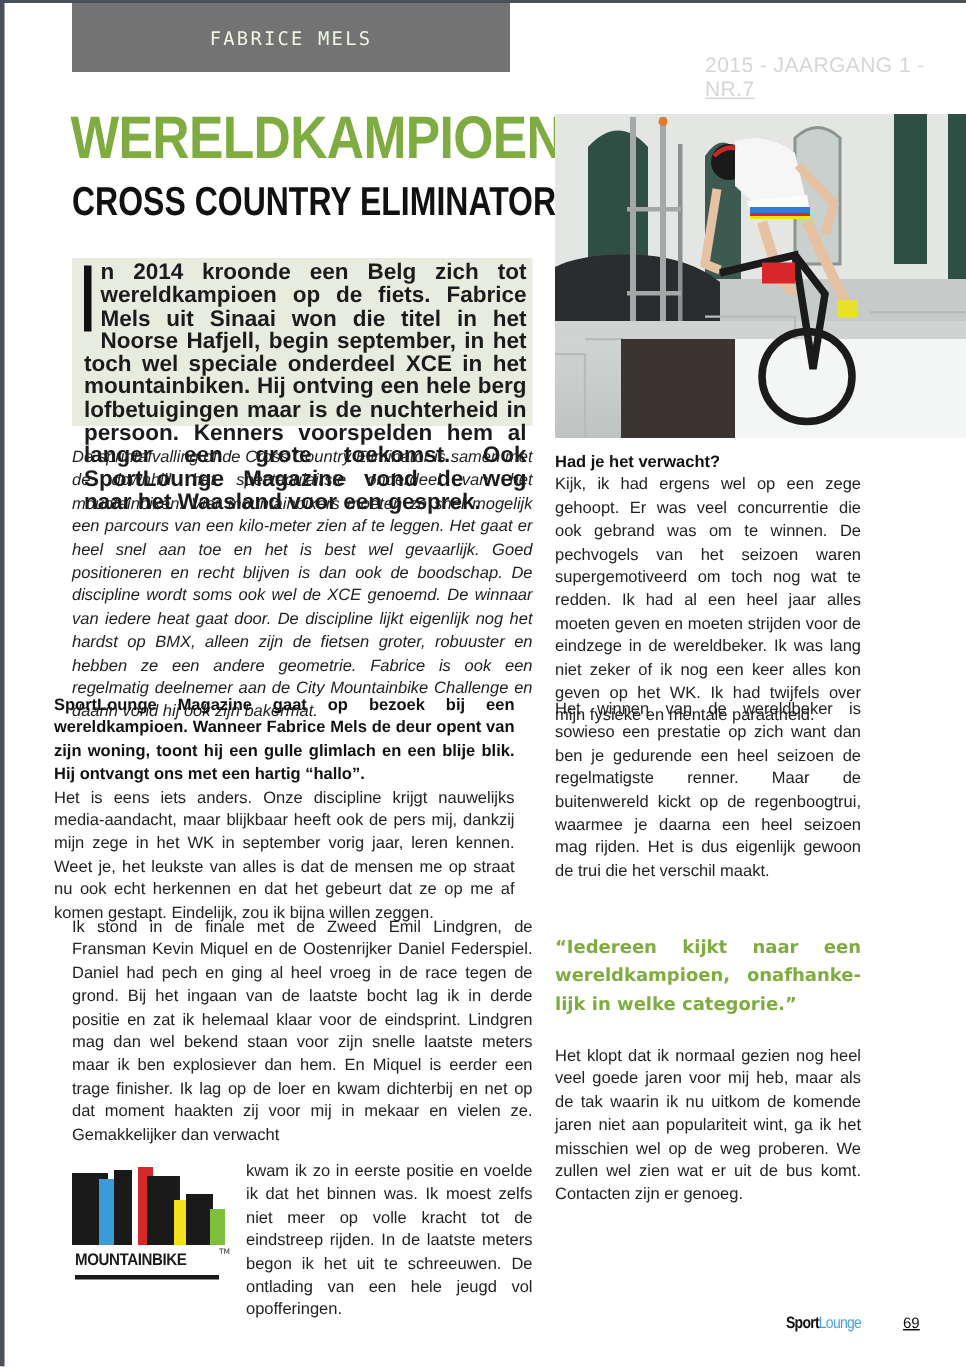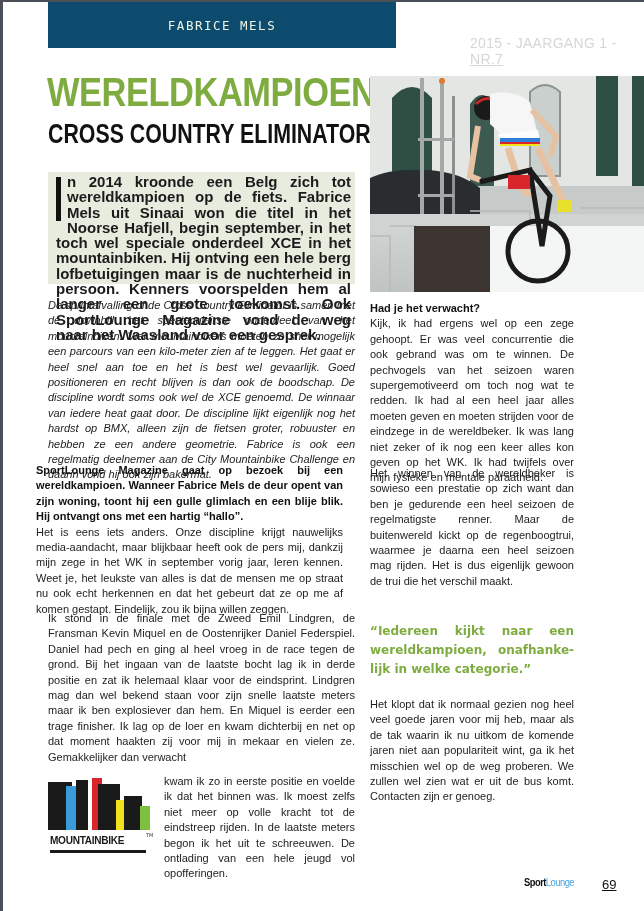--- a/index.html
+++ b/index.html
@@ -6,22 +6,22 @@
   body {
     width:644px; height:911px; position:relative; overflow:hidden;
     background:#ffffff;
     font-family:"DejaVu Sans", sans-serif;
     color:#1a1a1a;
   }
   .frame-left { position:absolute; left:0; top:0; width:3px; height:911px; background:#4a4f58; }
   .frame-top { position:absolute; left:0; top:0; width:644px; height:2px; background:#4a4f58; }
 
   .header-bar {
-    position:absolute; left:48px; top:2px; width:348px; height:46px;
-    background:#0c4a6e; color:#eef5e2;
+    position:absolute; left:48px; top:2px; width:292px; height:46px;
+    background:#737373; color:#eef5e2;
     display:flex; align-items:center; justify-content:center;
     font-family:"DejaVu Sans Mono", monospace; font-size:12.5px; letter-spacing:1.5px;
   }
   .issue-line {
     position:absolute; left:470px; top:35px; font-size:14px; color:#d6d6d6;
     font-family:"Liberation Sans", sans-serif; letter-spacing:0.3px;
   }
   .issue-line .nr { text-decoration:underline; }
 
   .title-main {
@@ -86,21 +86,21 @@
   .logo-underline { position:absolute; left:2px; top:72px; width:96px; height:3px; background:#1a1a1a; }
 
   .footer-brand {
     position:absolute; left:524px; top:876px; font-family:"Liberation Sans", sans-serif; font-weight:bold;
     font-size:11px; letter-spacing:-0.6px; transform:scaleX(0.85); transform-origin:left top;
   }
   .footer-brand .sport { color:#111; }
   .footer-brand .lounge { color:#4aa3df; font-weight:normal; }
   .page-number {
     position:absolute; left:602px; top:877px; font-family:"Liberation Sans", sans-serif;
-    font-size:13px; color:#111; text-decoration:underline;
+    font-size:10px; color:#111; text-decoration:underline;
   }
 </style>
 </head>
 <body>
 
 <div class="frame-top"></div>
 <div class="frame-left"></div>
 
 <div class="header-bar">
   <span>FABRICE MELS</span>

